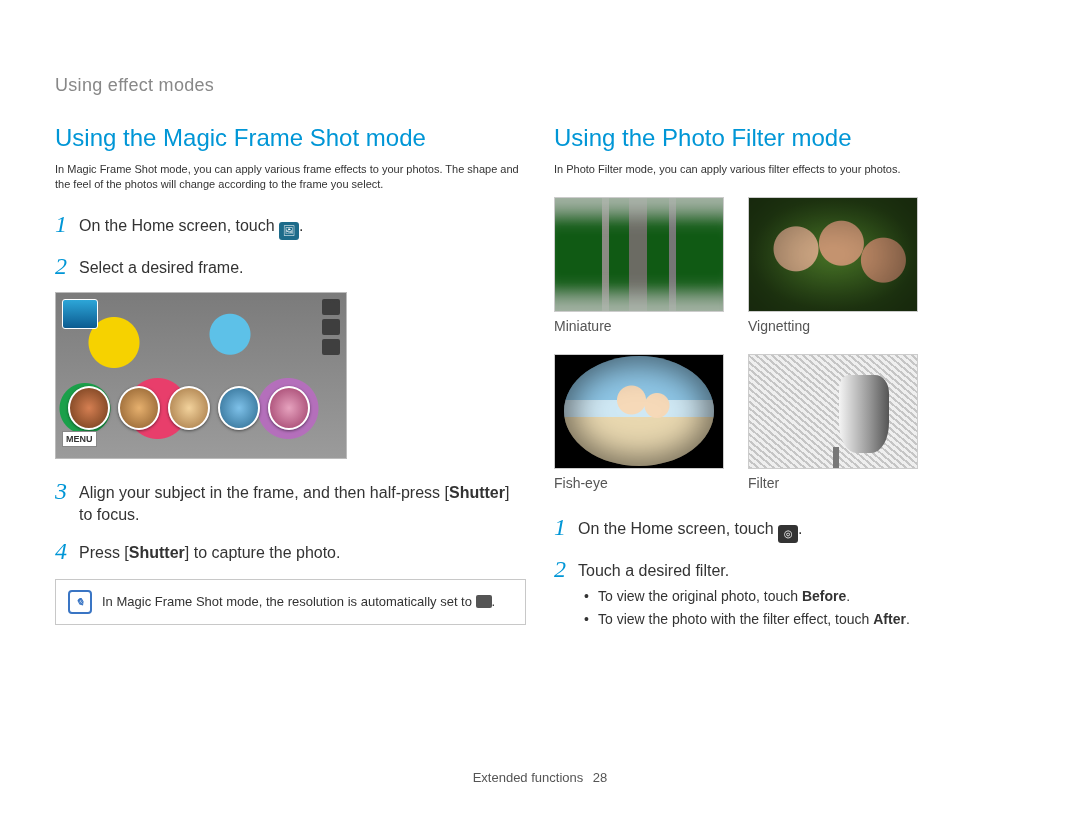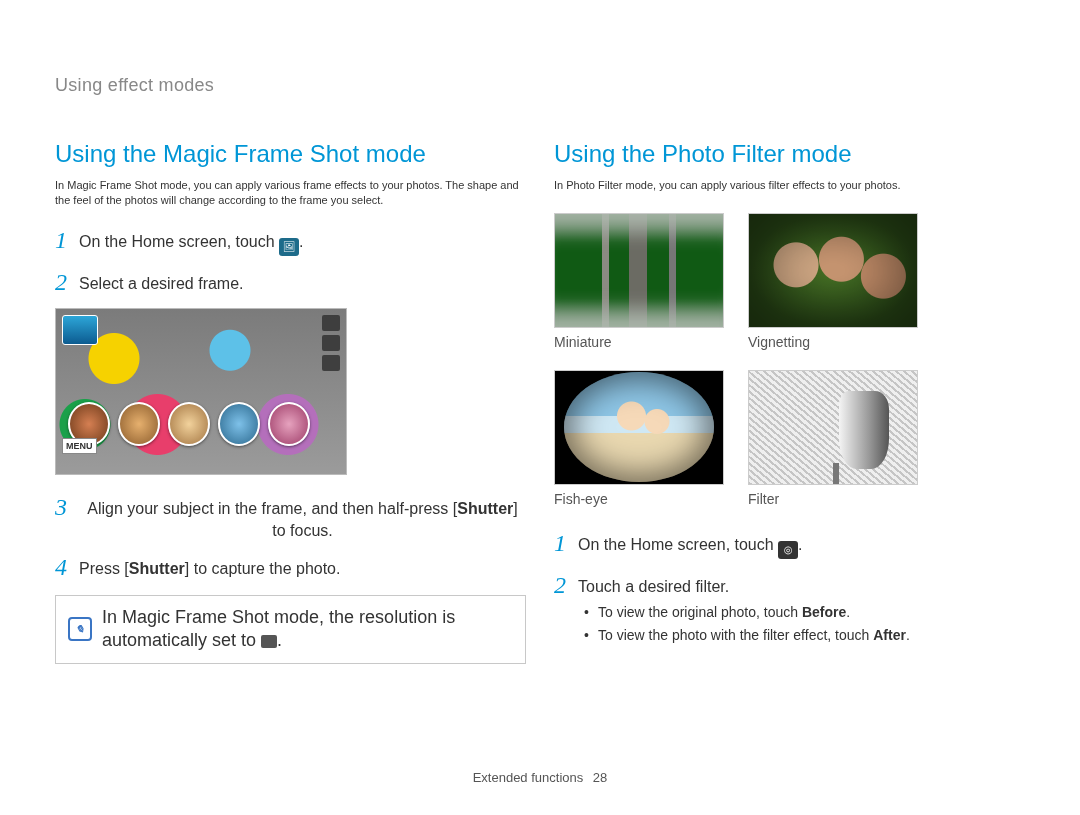--- a/index.html
+++ b/index.html
@@ -51,21 +51,20 @@
     font-style: italic;
     font-family: Georgia, 'Times New Roman', serif;
     width: 24px;
     line-height: 1;
     flex-shrink: 0;
   }
   .step-text {
     font-size: 16px;
     line-height: 1.35;
     padding-top: 3px;
-    text-align: center;
   }
   .step-text b { font-weight: 700; }
   .inline-icon {
     display: inline-flex;
     width: 20px;
     height: 18px;
     background: #333;
     border-radius: 3px;
     vertical-align: -3px;
     align-items: center;
@@ -116,21 +115,21 @@
     border:2px solid #fff;
     box-shadow:0 1px 3px rgba(0,0,0,.5);
   }
   .thumb.t1{background:radial-gradient(#d57f52,#6b3919)}
   .thumb.t2{background:radial-gradient(#e6b06e,#8a5b2b)}
   .thumb.t3{background:radial-gradient(#f2d29c,#a17340)}
   .thumb.t4{background:radial-gradient(#7ec1e9,#2a678c)}
   .thumb.t5{background:radial-gradient(#e6a2be,#9c3a66)}
   .menu-tag {
     position:absolute;
-    left:6px;bottom:20px;
+    left:6px;bottom:11px;
     background:#fff;
     font-size:9px;
     font-weight:700;
     padding:2px 3px;
     border:1px solid #888;
     font-family:Arial,sans-serif;
   }
   .side-icons{position:absolute;right:6px;top:6px;display:flex;flex-direction:column;gap:4px}
   .side-icons span{width:18px;height:16px;background:#333;border-radius:2px;opacity:.85}
 
@@ -140,21 +139,21 @@
     display:flex;
     align-items:center;
     gap:10px;
     margin-top: 15px;
   }
   .note-icon {
     width:20px;height:20px;border:2px solid #3a75c4;border-radius:4px;
     display:flex;align-items:center;justify-content:center;flex-shrink:0;
   }
   .note-icon span{color:#3a75c4;font-size:11px;font-weight:700;font-style:italic;transform:skewX(-10deg)}
-  .note-text{font-size:18px;color:#333;line-height:1.3}
+  .note-text{font-size:13px;color:#333;line-height:1.3}
   .note-small-icon{display:inline-block;width:16px;height:13px;background:#555;vertical-align:-2px;border-radius:2px}
 
   .filter-grid {
     display:grid;
     grid-template-columns: repeat(2, 170px);
     gap:20px 24px;
     margin-bottom: 24px;
   }
   .filter-cell{}
   .filter-img {
@@ -219,21 +218,21 @@
     left:0;right:0;
     text-align:center;
     font-size:13px;
     color:#555;
   }
   .footer .pg{display:inline-block;margin-left:6px}
 </style>
 </head>
 <body>
 
-<div class="breadcrumb" style="padding:75px 0 0 55px;margin-bottom:16px">Using effect modes</div>
+<div class="breadcrumb" style="padding:75px 0 0 55px;margin-bottom:0">Using effect modes</div>
 
 <div class="page" style="padding-top:28px">
 
   <div class="col">
     <div class="section-title">Using the Magic Frame Shot mode</div>
     <div class="intro">In Magic Frame Shot mode, you can apply various frame effects to your photos. The shape and the feel of the photos will change according to the frame you select.</div>
 
     <div class="step">
       <span class="step-num">1</span>
       <span class="step-text">

